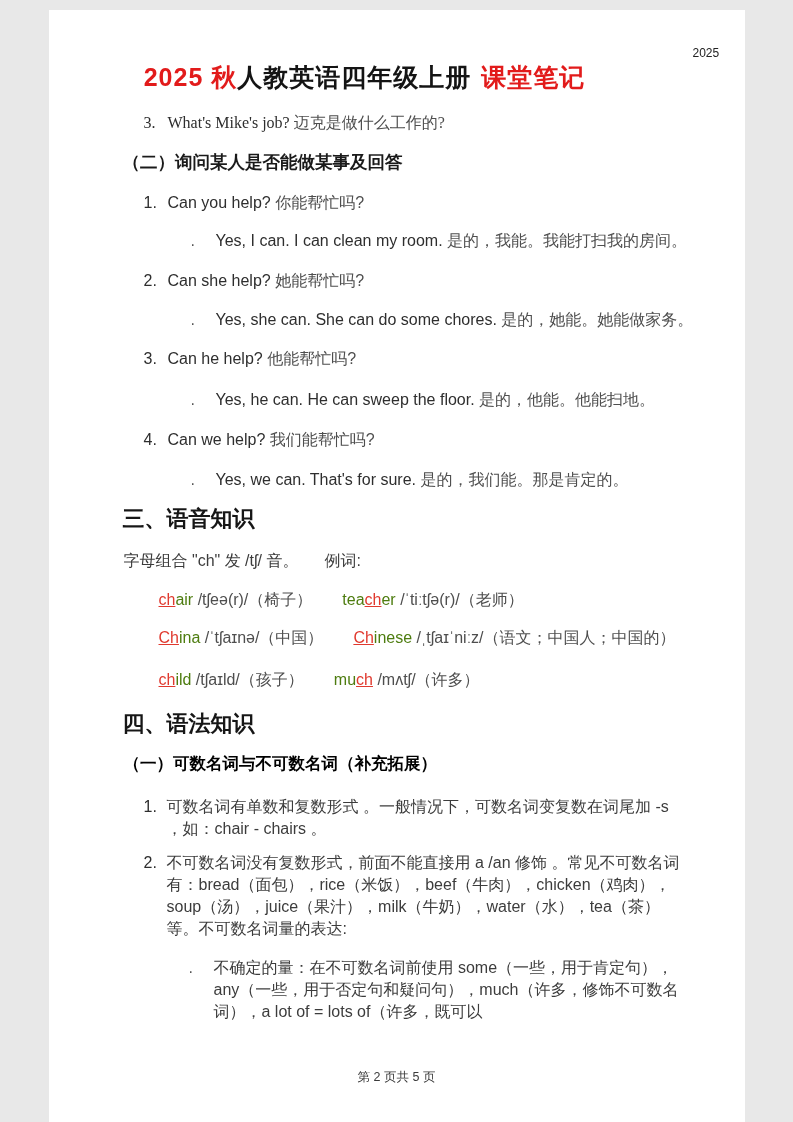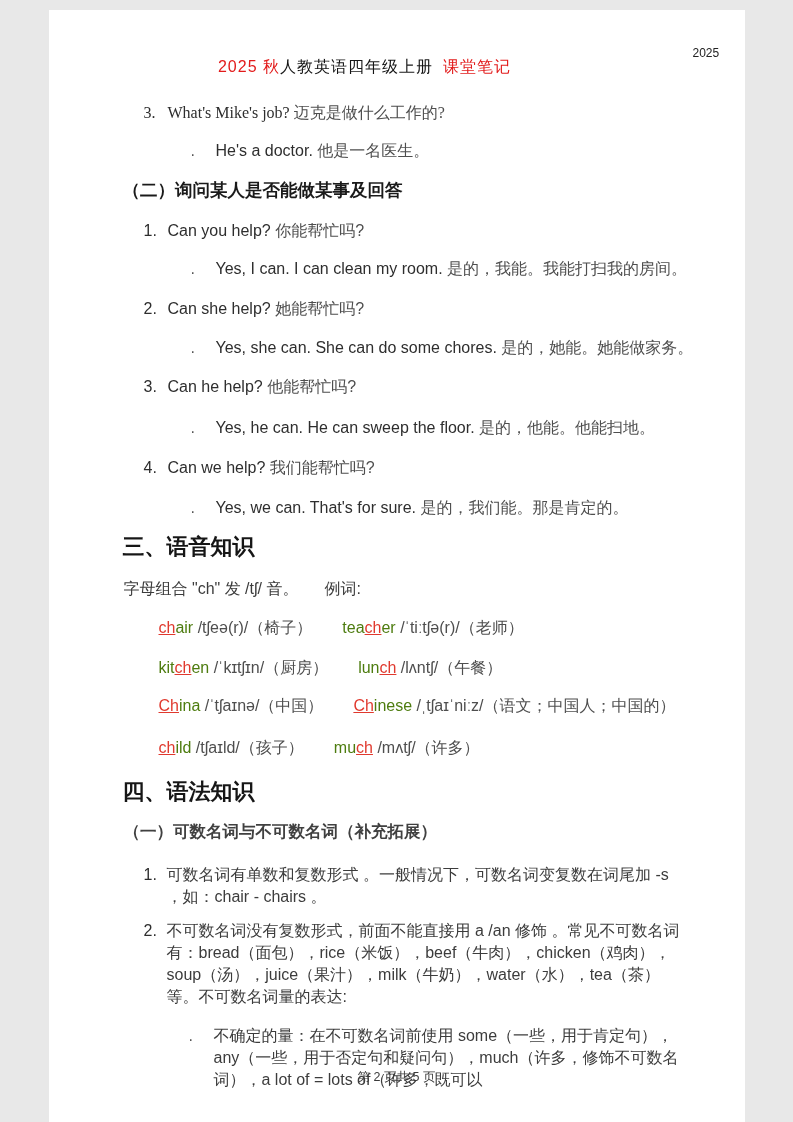--- a/index.html
+++ b/index.html
@@ -12,25 +12,25 @@
     font-family:"Liberation Sans","DejaVu Sans",sans-serif;
     color:#333333;
     font-size:16px;
     line-height:22px;
   }
   .corner-year{
     position:absolute;top:36px;left:644px;
     font-size:12px;color:#222;line-height:14px;
   }
   .doc-title{
-    padding-top:40px;
+    padding-top:50px;
     text-align:center;
     padding-right:64px;
-    font-size:16px;line-height:34px;
-    font-weight:400;
+    font-size:25px;line-height:34px;
+    font-weight:700;
     color:#141414;
     white-space:nowrap;
     letter-spacing:1px;
   }
   .red1{color:#e21b1b;}
   .red2{color:#e21b1b;margin-left:10px;}
   .q-line{margin:18px 0 0 95px;}
   .q-line.first{margin-top:18px;font-family:Liberation Serif, serif;}
   .num{display:inline-block;width:24px;color:#2e2e2e;}
   .en{color:#2e2e2e;}
@@ -51,21 +51,21 @@
   .phon-intro{margin:16px 0 0 75px;color:#3c3c3c;}
   .phon-intro .examples{margin-left:26px;}
   .phon-row{margin:17px 0 0 110px;white-space:nowrap;}
   .phon-row .p-right{margin-left:30px;}
   .letter-red{color:#e0392e;text-decoration:underline;}
   .word{color:#4d7c0f;}
   .ipa-zh{color:#4e4e4e;}
   .red-heading{
     margin:12px 0 0 75px;
     font-size:16.5px;line-height:24px;
-    font-weight:700;color:#404040;
+    font-weight:700;color:#000000;
   }
   .g-item{
     margin:21px 60px 0 118px;
     text-indent:-23px;
     color:#3c3c3c;
   }
   .g-item .g-num{display:inline-block;width:23px;text-indent:0;color:#2e2e2e;}
   .g-item.second{margin-top:12px;}
   .g-bullet{
     margin:17px 60px 0 165px;
@@ -82,42 +82,40 @@
 </head>
 <body>
 
 <div class="page">
 
   <div class="corner-year">2025</div>
 
   <div class="doc-title"><span class="red1">2025 秋</span><span>人教英语四年级上册</span><span class="red2">课堂笔记</span></div>
 
   <div class="q-line first"><span class="num">3.</span><span class="en">What's Mike's job?</span> <span class="zh">迈克是做什么工作的?</span></div>
-  <div class="a-line"><span class="marker">.</span><span class="en">He's a doctor.</span> <span class="zh">他是一名医生。</span></div>
 
   <div class="sec-sub-heading">（二）询问某人是否能做某事及回答</div>
 
   <div class="q-line"><span class="num">1.</span><span class="en">Can you help?</span> <span class="zh">你能帮忙吗?</span></div>
   <div class="a-line"><span class="marker">.</span><span class="en">Yes, I can. I can clean my room.</span> <span class="zh">是的，我能。我能打扫我的房间。</span></div>
 
   <div class="q-line"><span class="num">2.</span><span class="en">Can she help?</span> <span class="zh">她能帮忙吗?</span></div>
   <div class="a-line" style="margin-top:17px"><span class="marker">.</span><span class="en">Yes, she can. She can do some chores.</span> <span class="zh">是的，她能。她能做家务。</span></div>
 
   <div class="q-line" style="margin-top:17px"><span class="num">3.</span><span class="en">Can he help?</span> <span class="zh">他能帮忙吗?</span></div>
   <div class="a-line" style="margin-top:19px"><span class="marker">.</span><span class="en">Yes, he can. He can sweep the floor.</span> <span class="zh">是的，他能。他能扫地。</span></div>
 
   <div class="q-line"><span class="num">4.</span><span class="en">Can we help?</span> <span class="zh">我们能帮忙吗?</span></div>
   <div class="a-line" style="margin-top:18px"><span class="marker">.</span><span class="en">Yes, we can. That's for sure.</span> <span class="zh">是的，我们能。那是肯定的。</span></div>
 
   <div class="big-heading">三、语音知识</div>
   <div class="phon-intro"><span>字母组合 "ch" 发 /tʃ/ 音。</span><span class="examples">例词:</span></div>
 
   <div class="phon-row"><span class="p-left"><span class="word"></span><span class="letter-red">ch</span><span class="word">air</span><span class="ipa-zh"> /tʃeə(r)/（椅子）</span></span><span class="p-right"><span class="word">tea</span><span class="letter-red">ch</span><span class="word">er</span><span class="ipa-zh"> /ˈtiːtʃə(r)/（老师）</span></span></div>
 
-  <div class="phon-row" style="margin-top:18px"><span class="p-left"><span class="word">kit</span><span class="letter-red">ch</span><span class="word">en</span><span class="ipa-zh"> /ˈkɪtʃɪn/（厨房）</span></span><span class="p-right"><span class="word">lun</span><span class="letter-red">ch</span><span class="word"></span><span class="ipa-zh"> /lʌntʃ/（午餐）</span></span></div>
 
   <div class="phon-row" style="margin-top:16px"><span class="p-left"><span class="word"></span><span class="letter-red">Ch</span><span class="word">ina</span><span class="ipa-zh"> /ˈtʃaɪnə/（中国）</span></span><span class="p-right"><span class="word"></span><span class="letter-red">Ch</span><span class="word">inese</span><span class="ipa-zh"> /ˌtʃaɪˈniːz/（语文；中国人；中国的）</span></span></div>
 
   <div class="phon-row" style="margin-top:20px"><span class="p-left"><span class="word"></span><span class="letter-red">ch</span><span class="word">ild</span><span class="ipa-zh"> /tʃaɪld/（孩子）</span></span><span class="p-right"><span class="word">mu</span><span class="letter-red">ch</span><span class="word"></span><span class="ipa-zh"> /mʌtʃ/（许多）</span></span></div>
 
   <div class="big-heading h4">四、语法知识</div>
   <div class="red-heading">（一）可数名词与不可数名词（补充拓展）</div>
 
   <div class="g-item"><span class="g-num">1.</span><span>可数名词有单数和复数形式 。一般情况下，可数名词变复数在词尾加 -s ，如：chair - chairs 。</span></div>
 

